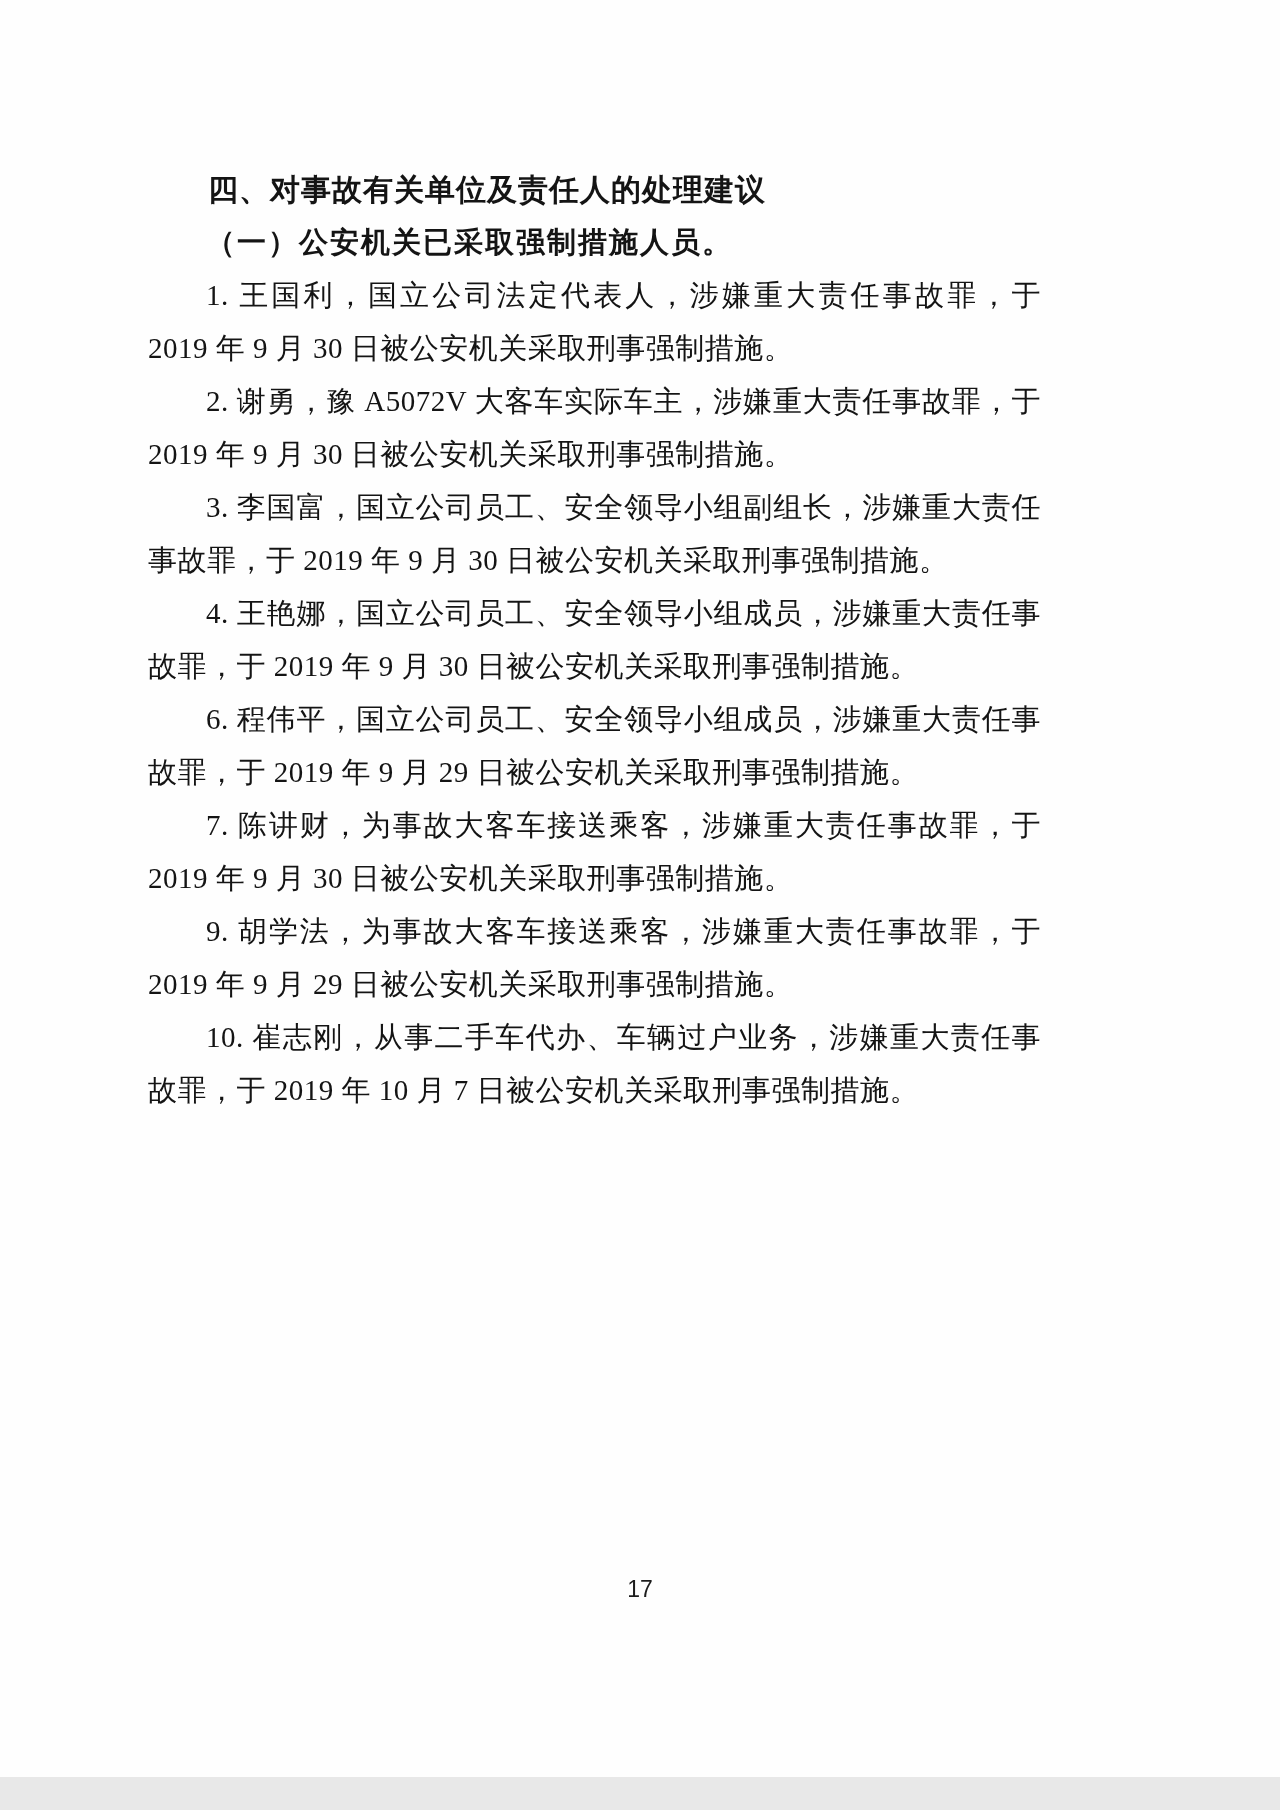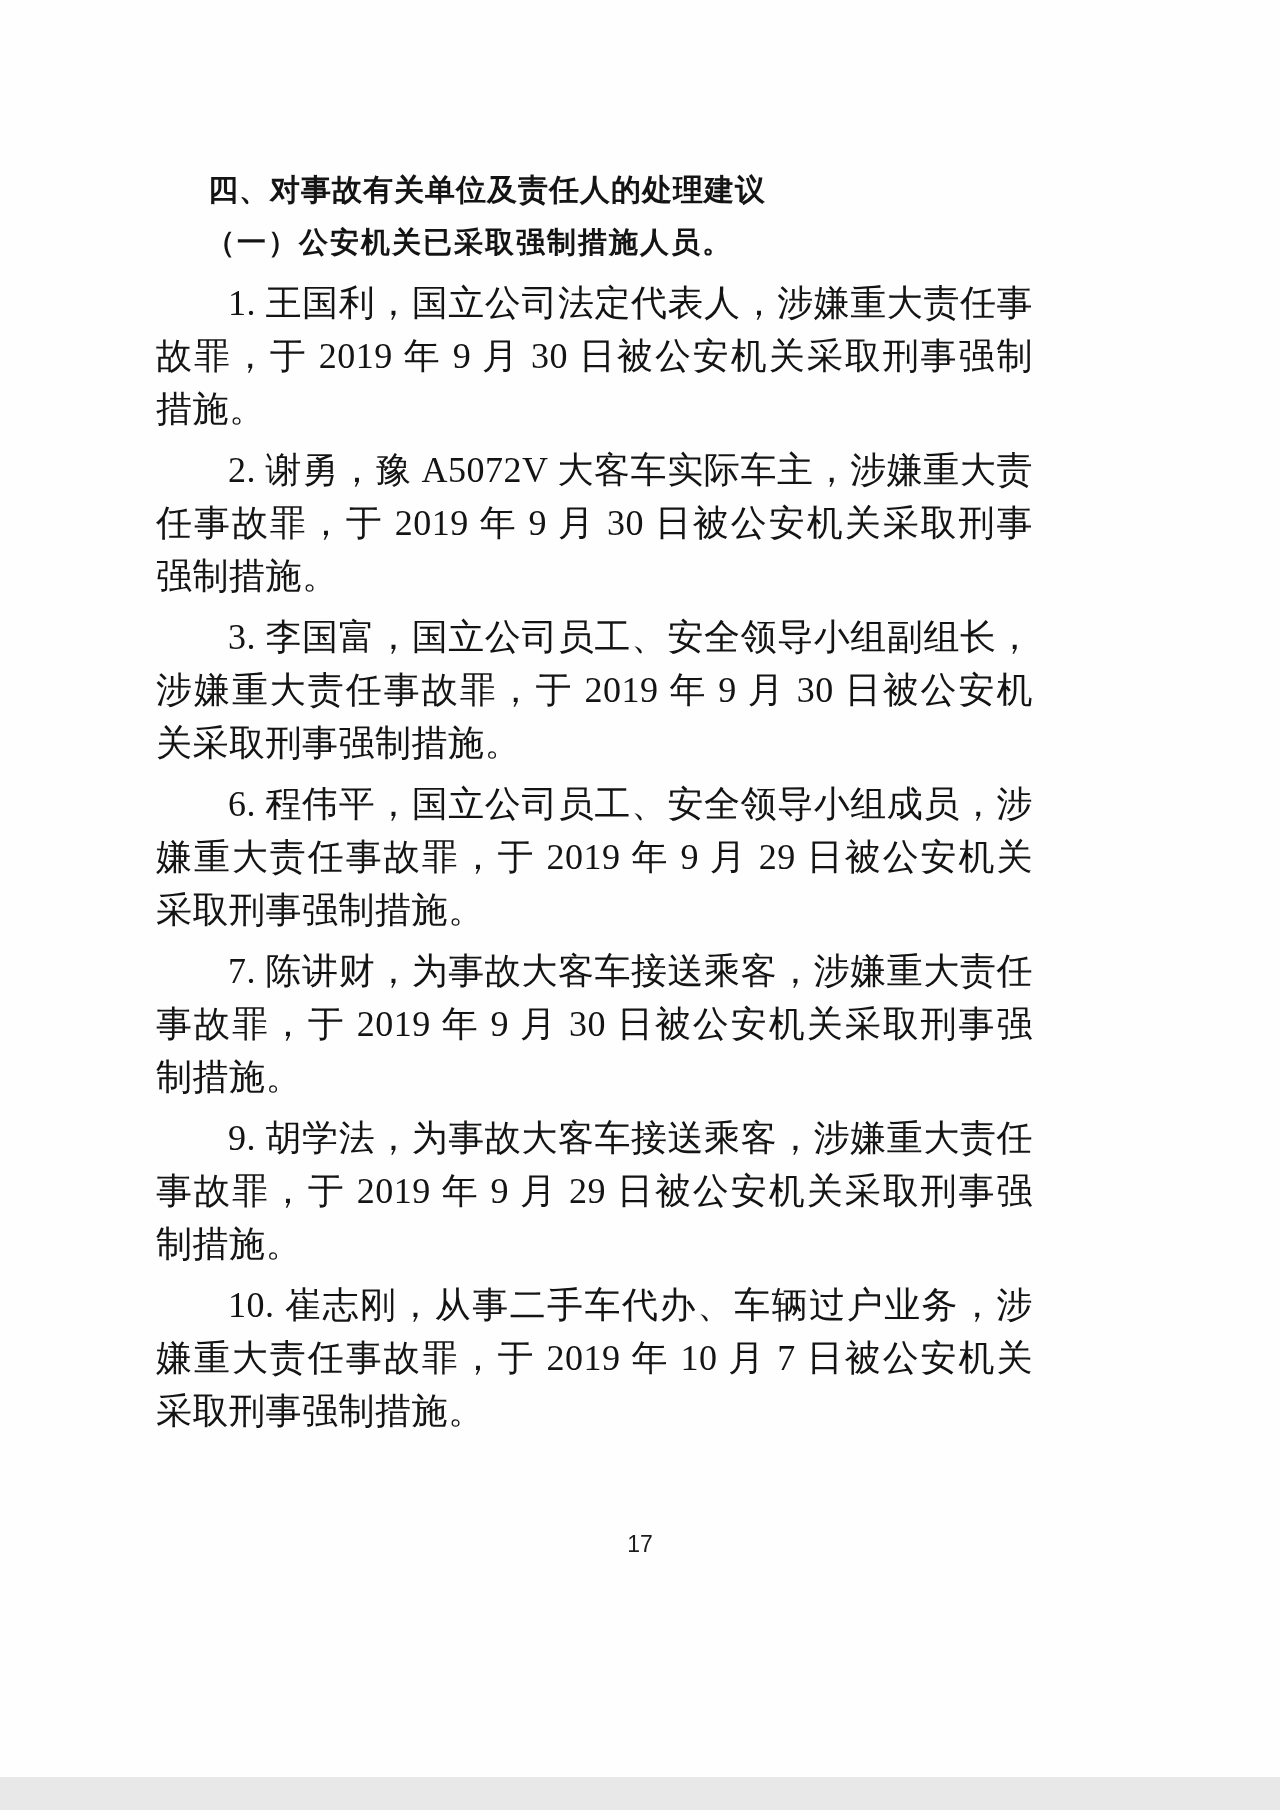--- a/index.html
+++ b/index.html
@@ -35,50 +35,51 @@
   .doc-subheading {
     margin: 0;
     font-family: Liberation Serif, serif;
     font-size: 29px;
     line-height: 53px;
     text-indent: 2em;
     letter-spacing: 2px;
     white-space: nowrap;
   }
   .doc-paragraph {
-    margin: 8px;
+    margin: 0;
     font-family: "Liberation Serif", "DejaVu Serif", serif;
-    font-size: 36px;
+    font-size: 29px;
     line-height: 53px;
     text-indent: 2em;
     text-align: justify;
     text-justify: inter-character;
     letter-spacing: 0.5px;
   }
   .page-number {
     position: absolute;
-    top: 1529px;
+    top: 1574px;
     left: 0;
     width: 100%;
     text-align: center;
     font-family: "Liberation Sans", "DejaVu Sans", sans-serif;
     font-size: 23px;
     line-height: 30px;
     color: #1c1c1c;
   }
 </style>
 </head>
 <body>
 
 <div class="page">
   <div class="content">
     <h2 class="doc-heading">四、对事故有关单位及责任人的处理建议</h2>
     <h3 class="doc-subheading">（一）公安机关已采取强制措施人员。</h3>
     <p class="doc-paragraph">1. 王国利，国立公司法定代表人，涉嫌重大责任事故罪，于 2019 年 9 月 30 日被公安机关采取刑事强制措施。</p>
     <p class="doc-paragraph">2. 谢勇，豫 A5072V 大客车实际车主，涉嫌重大责任事故罪，于 2019 年 9 月 30 日被公安机关采取刑事强制措施。</p>
     <p class="doc-paragraph">3. 李国富，国立公司员工、安全领导小组副组长，涉嫌重大责任事故罪，于 2019 年 9 月 30 日被公安机关采取刑事强制措施。</p>
+    <p class="doc-paragraph">4. 王艳娜，国立公司员工、安全领导小组成员，涉嫌重大责任事故罪，于 2019 年 9 月 30 日被公安机关采取刑事强制措施。</p>
     <p class="doc-paragraph">6. 程伟平，国立公司员工、安全领导小组成员，涉嫌重大责任事故罪，于 2019 年 9 月 29 日被公安机关采取刑事强制措施。</p>
     <p class="doc-paragraph">7. 陈讲财，为事故大客车接送乘客，涉嫌重大责任事故罪，于 2019 年 9 月 30 日被公安机关采取刑事强制措施。</p>
     <p class="doc-paragraph">9. 胡学法，为事故大客车接送乘客，涉嫌重大责任事故罪，于 2019 年 9 月 29 日被公安机关采取刑事强制措施。</p>
     <p class="doc-paragraph">10. 崔志刚，从事二手车代办、车辆过户业务，涉嫌重大责任事故罪，于 2019 年 10 月 7 日被公安机关采取刑事强制措施。</p>
   </div>
   <div class="page-number">17</div>
 </div>
 
 </body></html>

